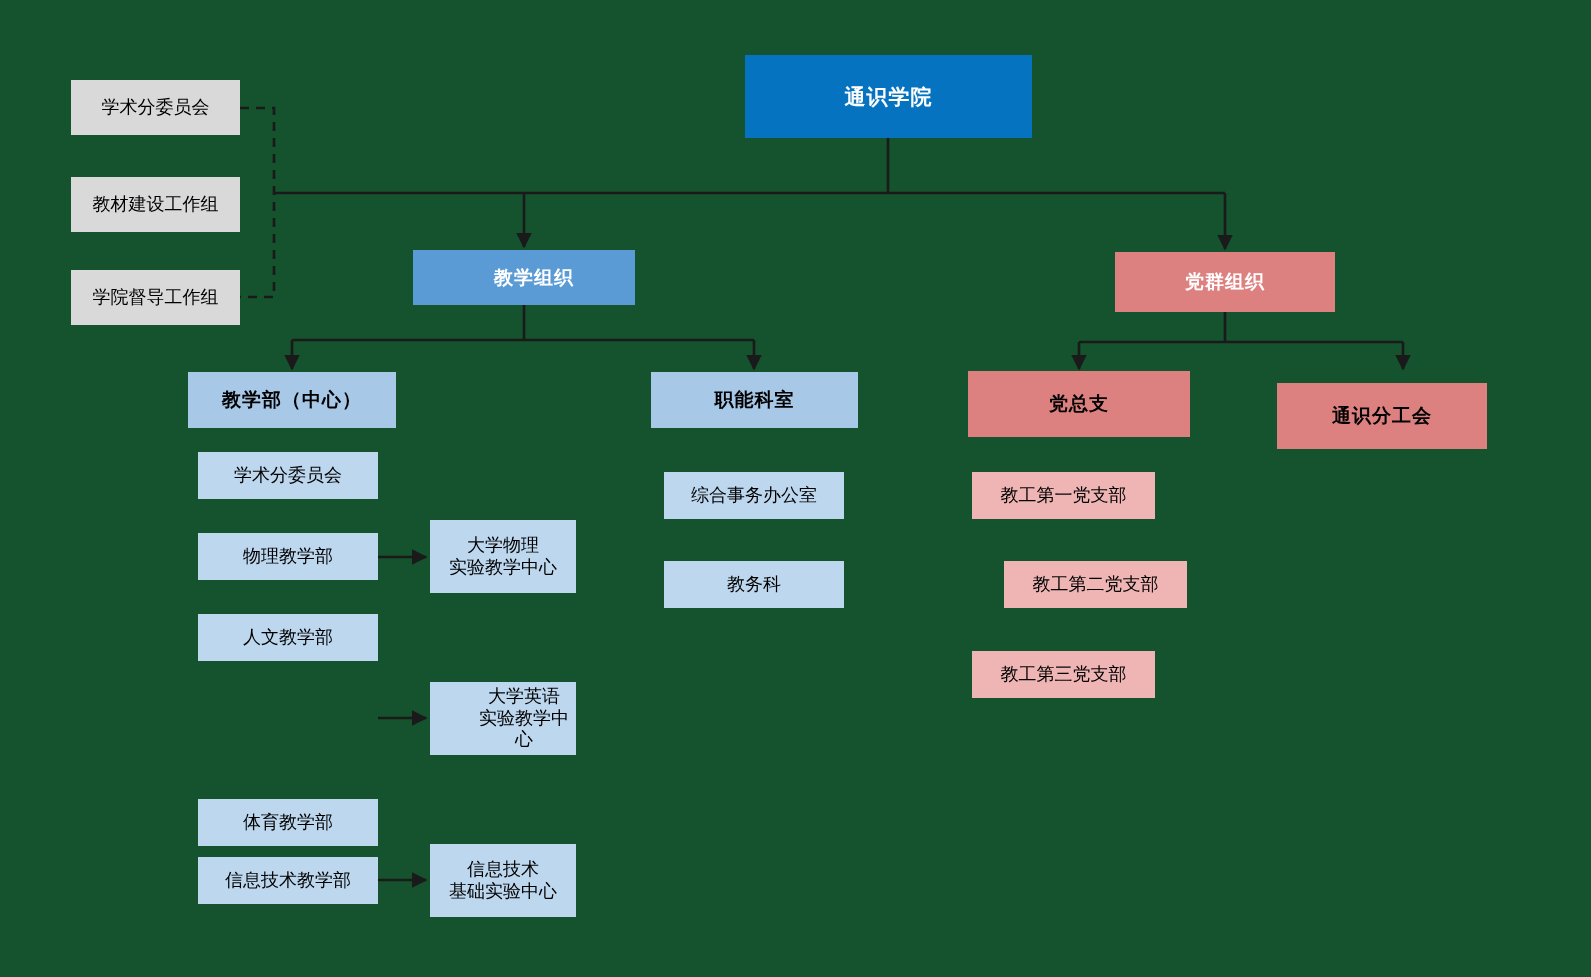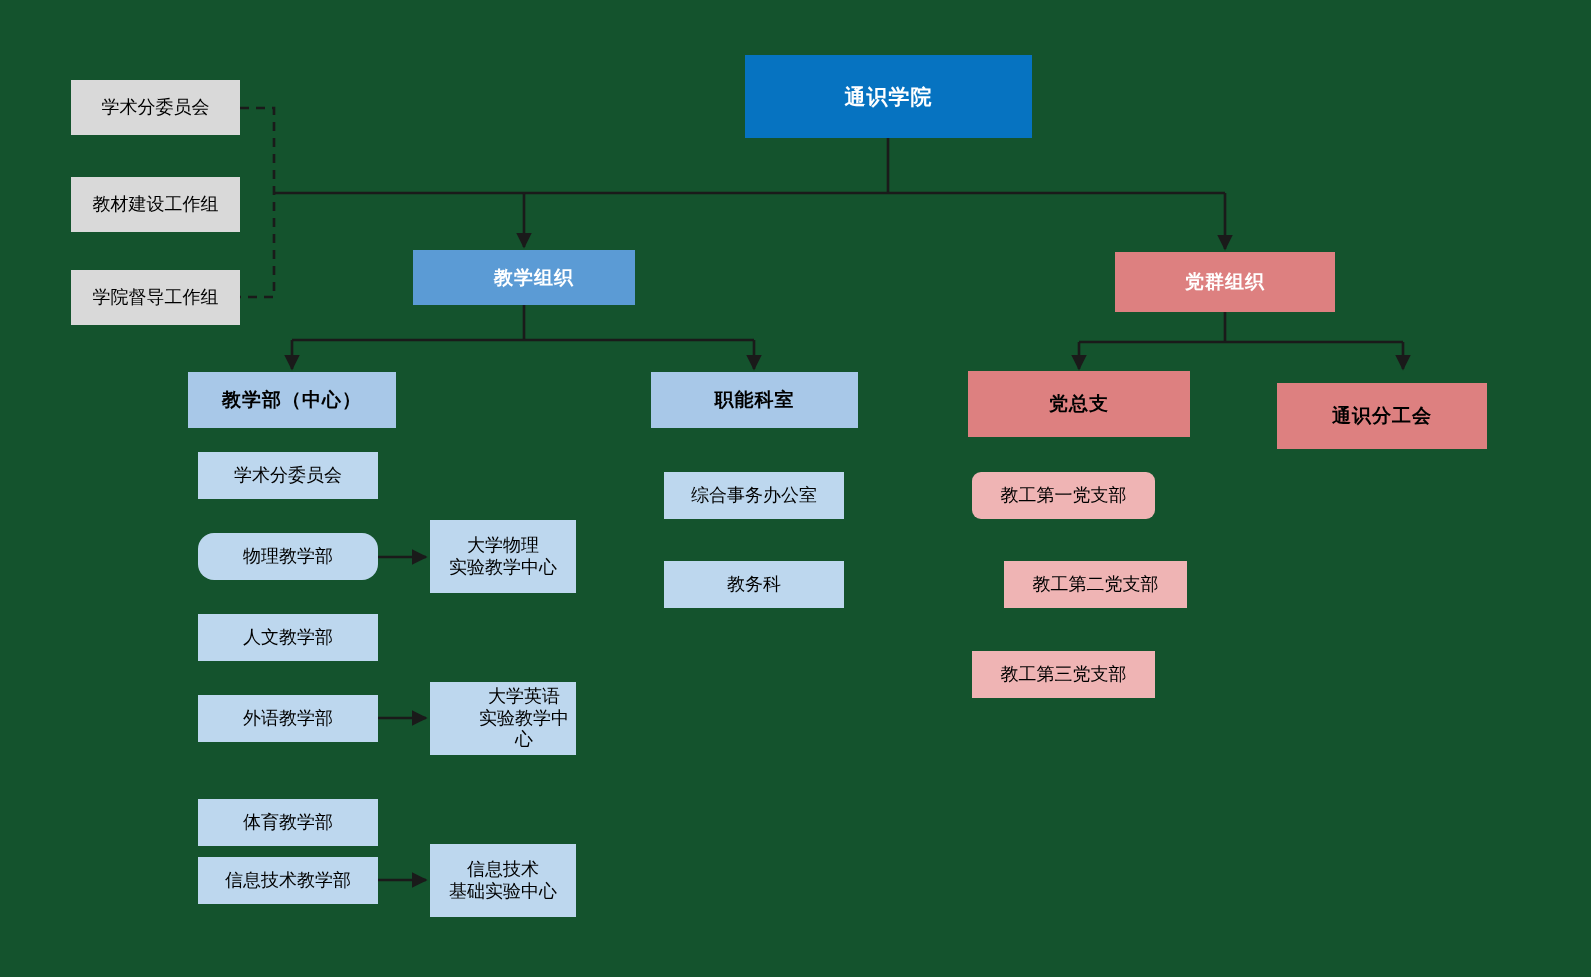--- a/index.html
+++ b/index.html
@@ -137,36 +137,35 @@
   <div class="node n-mid-blue" style="left:413px; top:250px; width:222px; height:55px;padding-left:20px;">教学组织</div>
   <div class="node n-mid-pink" style="left:1115px; top:252px; width:220px; height:60px;">党群组织</div>
 
   <div class="node n-head-blue" style="left:188px; top:372px; width:208px; height:56px;">教学部（中心）</div>
   <div class="node n-head-blue" style="left:651px; top:372px; width:207px; height:56px;">职能科室</div>
   <div class="node n-head-pink" style="left:968px; top:371px; width:222px; height:66px;">党总支</div>
   <div class="node n-head-pink" style="left:1277px; top:371px; width:210px; height:66px;margin-top:12px;">通识分工会</div>
 
   <div class="node n-leaf-blue" style="left:198px; top:452px; width:180px; height:47px;">学术分委员会</div>
 
-  <div class="node n-leaf-blue" style="left:198px; top:533px; width:180px; height:47px;border-radius:16px;">物理教学部</div>
+  <div class="node n-leaf-blue" style="left:198px; top:533px; width:180px; height:47px;">物理教学部</div>
   <div class="node n-leaf-blue" style="left:430px; top:520px; width:146px; height:73px;">大学物理
 实验教学中心</div>
 
   <div class="node n-leaf-blue" style="left:198px; top:614px; width:180px; height:47px;">人文教学部</div>
 
-  <div class="node n-leaf-blue" style="left:198px; top:695px; width:180px; height:47px;">外语教学部</div>
   <div class="node n-leaf-blue" style="left:430px; top:682px; width:146px; height:73px;padding-left:42px;">大学英语
 实验教学中心</div>
 
   <div class="node n-leaf-blue" style="left:198px; top:799px; width:180px; height:47px;">体育教学部</div>
 
   <div class="node n-leaf-blue" style="left:198px; top:857px; width:180px; height:47px;">信息技术教学部</div>
   <div class="node n-leaf-blue" style="left:430px; top:844px; width:146px; height:73px;">信息技术
 基础实验中心</div>
 
   <div class="node n-leaf-blue" style="left:664px; top:472px; width:180px; height:47px;">综合事务办公室</div>
   <div class="node n-leaf-blue" style="left:664px; top:561px; width:180px; height:47px;">教务科</div>
 
-  <div class="node n-leaf-pink" style="left:972px; top:472px; width:183px; height:47px;border-radius:9px;">教工第一党支部</div>
+  <div class="node n-leaf-pink" style="left:972px; top:472px; width:183px; height:47px;">教工第一党支部</div>
   <div class="node n-leaf-pink" style="left:972px; top:561px; width:183px; height:47px;margin-left:32px;">教工第二党支部</div>
   <div class="node n-leaf-pink" style="left:972px; top:651px; width:183px; height:47px;">教工第三党支部</div>
 
 </div>
 
 </body></html>

